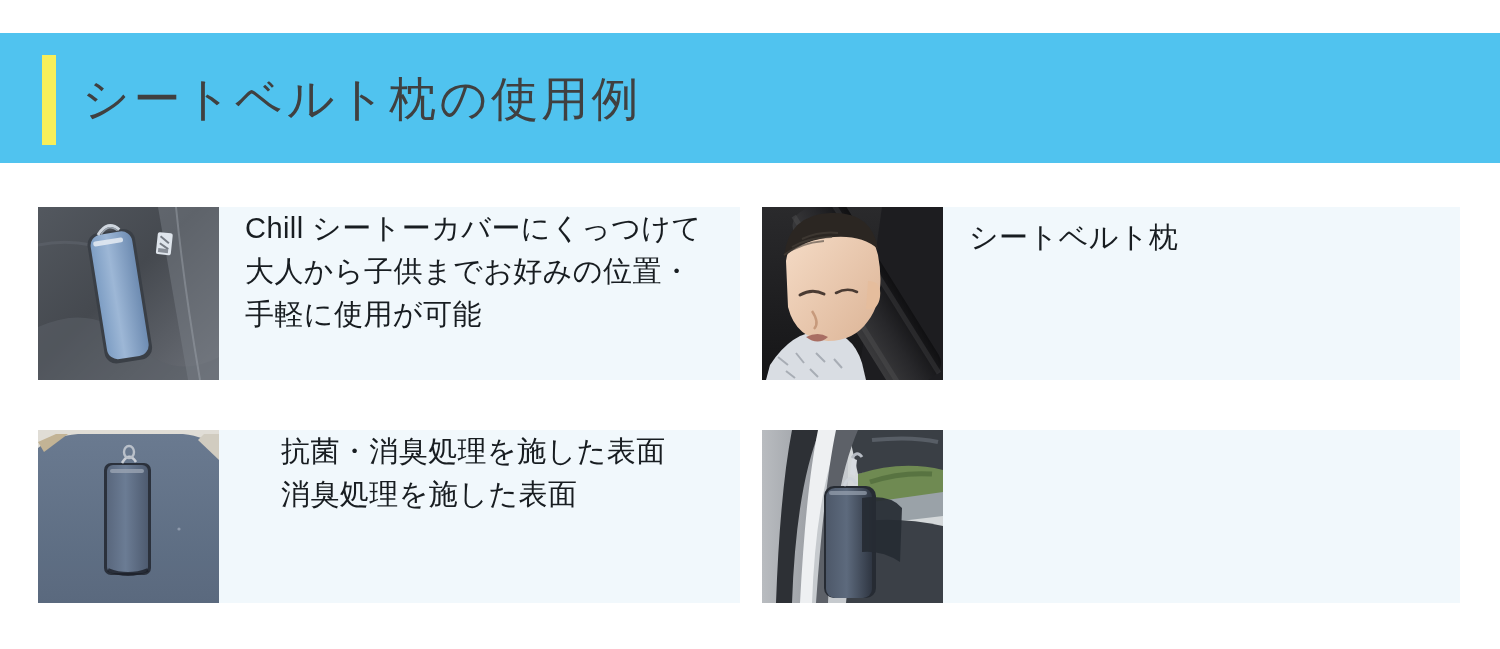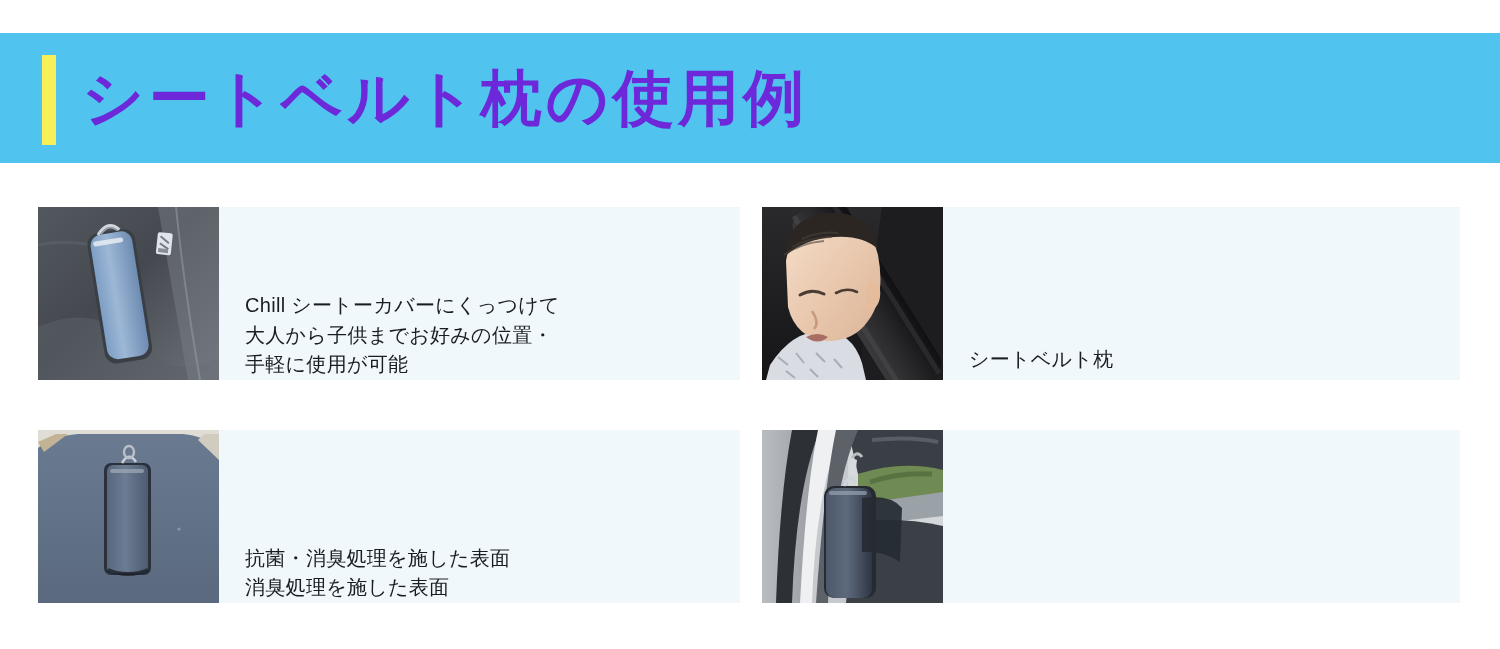--- a/index.html
+++ b/index.html
@@ -33,25 +33,25 @@
     top: 22px;
     width: 14px;
     height: 90px;
     background: #f7ef5a;
   }
   .header-title {
     position: absolute;
     left: 82px;
     top: 50%;
     transform: translateY(-50%);
-    color: #6d28d9;
-    font-size: 61px;
+    color: #404040;
+    font-size: 47px;
     line-height: 1;
     letter-spacing: 0.07em;
-    font-weight: 700;
+    font-weight: 400;
     white-space: nowrap;
   }
 
   
   .card-grid {
     position: absolute;
     left: 0;
     top: 207px;
     width: 1500px;
   }
@@ -78,33 +78,33 @@
     position: relative;
     overflow: hidden;
     background: #4a4f57;
   }
   .card-photo svg { display: block; width: 181px; height: 173px; }
 
   .card-text {
     flex: 1 1 auto;
     display: flex;
     flex-direction: column;
-    justify-content: flex-end;
+    justify-content: flex-start;
     padding-left: 26px;
     padding-right: 28px;
     color: #181d21;
-    font-size: 20px;
+    font-size: 29px;
     line-height: 1.48;
     letter-spacing: 0.015em;
   }
   .card-text.loose { line-height: 2.1; }
   .card-text .line { white-space: nowrap; }
 
   
-  .row-2 .card.col-left  { left: 38px;  width: 702px; }
+  .row-2 .card.col-left  { left: 38px;  width: 702px; gap: 36px; }
   .row-2 .card.col-right { left: 762px; width: 698px; }
 </style>
 </head>
 <body>
 
 <div class="header-band">
   <div class="header-accent"></div>
   <div class="header-title">シートベルト枕の使用例</div>
 </div>
 

